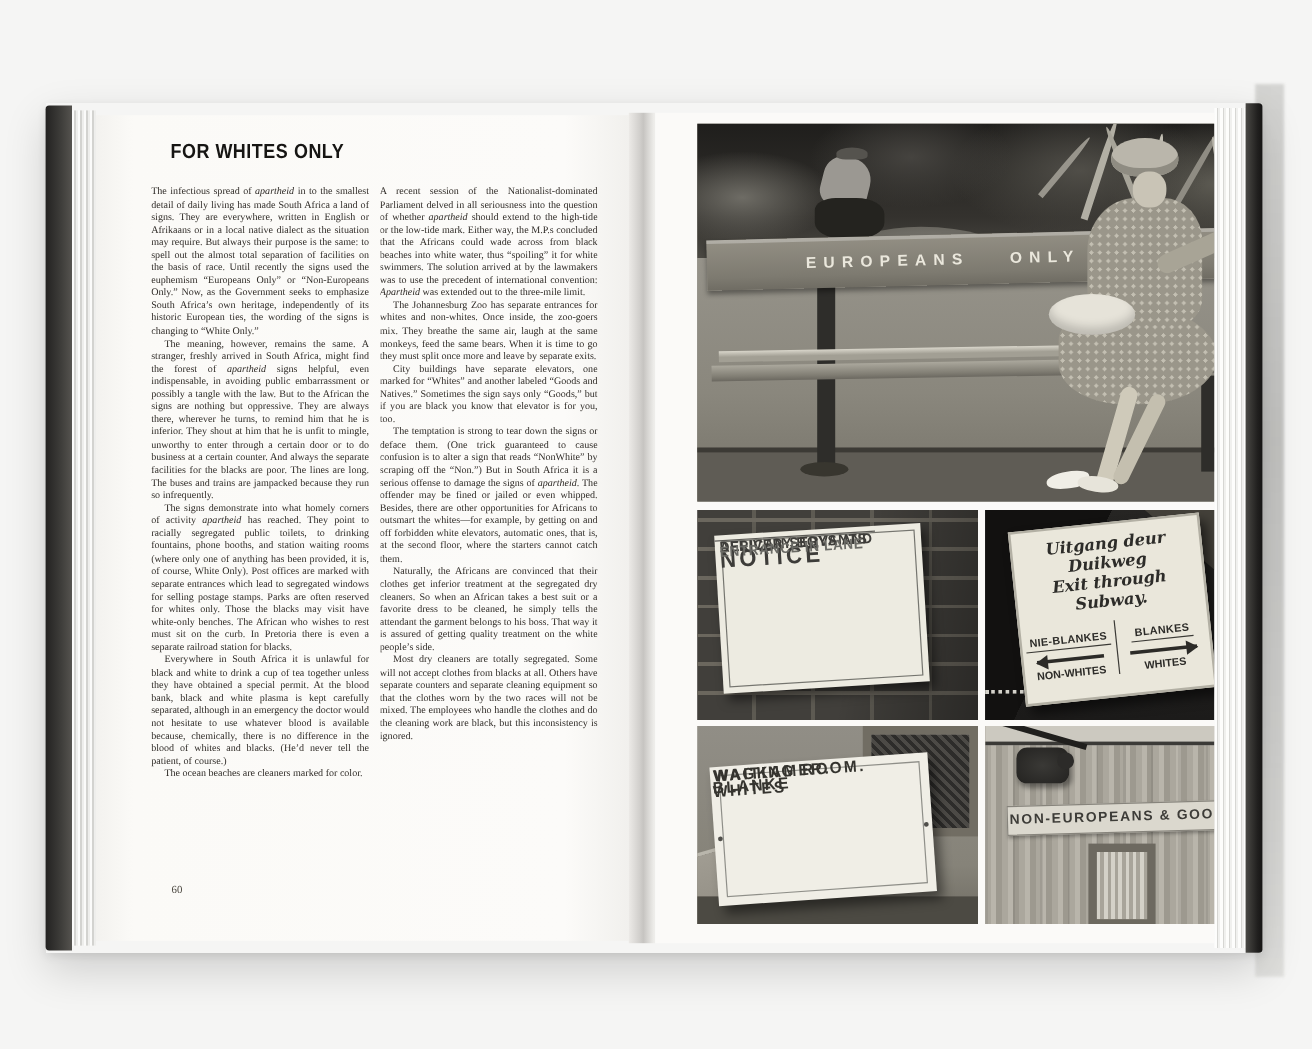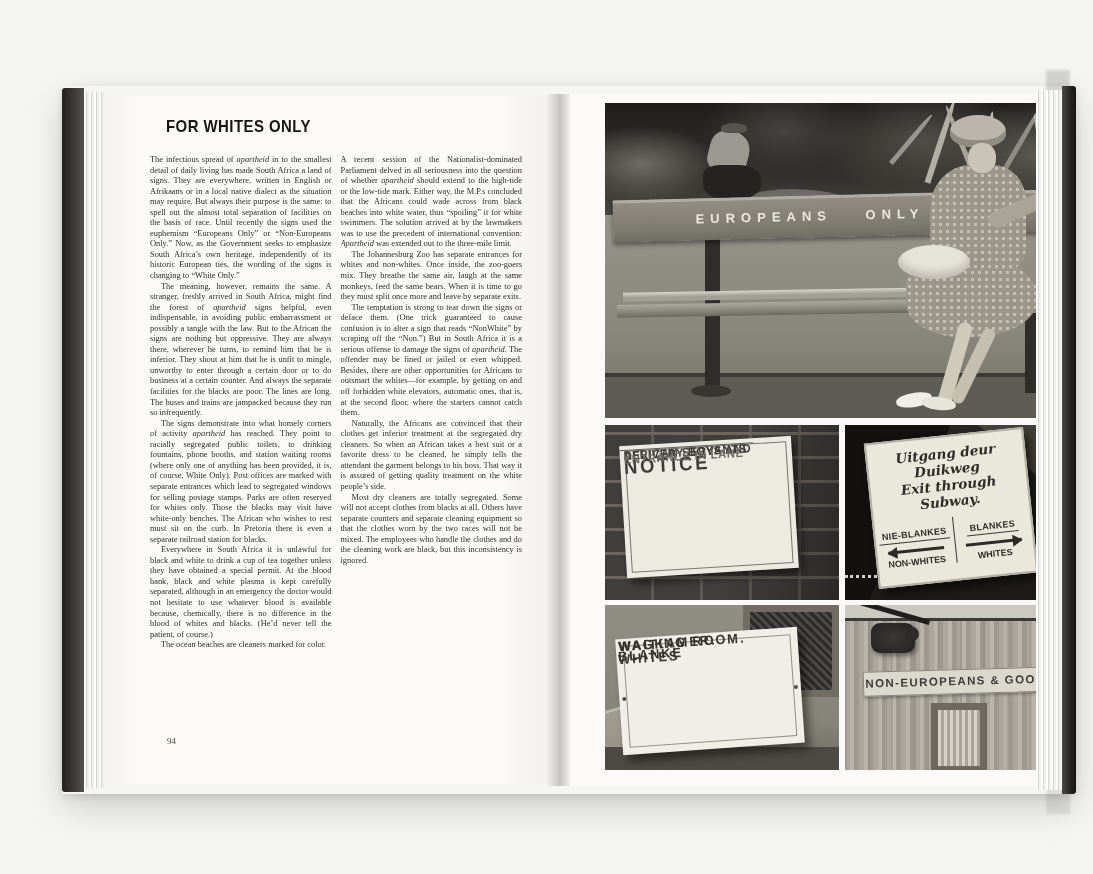--- a/index.html
+++ b/index.html
@@ -6,21 +6,21 @@
   body{
     width:1093px;height:874px;position:relative;overflow:hidden;
     background:#f5f5f4;
     font-family:"Liberation Serif", serif;
   }
   
   .bg-strip{position:absolute;left:1046px;top:70px;width:24px;height:744px;
     background:linear-gradient(to bottom,#c6c6c3,#aeaeab 40%,#c2c2bf 75%,#d7d7d4);
     filter:blur(1.5px);opacity:.7;}
   .book{position:absolute;left:38px;top:86px;width:1014px;height:708px;
-    box-shadow:0 14px 34px rgba(0,0,0,.16), 0 3px 8px rgba(0,0,0,.10);margin-left:24px;}
+    box-shadow:0 14px 34px rgba(0,0,0,.16), 0 3px 8px rgba(0,0,0,.10);}
   .cover-left{position:absolute;left:0;top:2px;width:22px;height:704px;
     background:linear-gradient(to right,#232221,#3f3e3b 60%,#55534f);border-radius:3px 0 0 3px;}
   .deckle-left{position:absolute;left:22px;top:6px;width:20px;height:696px;
     background:repeating-linear-gradient(to right,#fbfbfa 0 2px,#d3d3d0 2px 3px,#eeeeec 3px 5px);}
   .page-left{position:absolute;left:42px;top:10px;width:444px;height:688px;overflow:hidden;
     background:linear-gradient(to right,#f3f2ef,#fbfaf7 7%,#fcfbf9 88%,#f1f0ed);}
   .gutter{position:absolute;left:486px;top:8px;width:22px;height:692px;
     background:linear-gradient(to right,#eceae7,#d2d0cd 40%,#c6c4c1 55%,#eeedea 95%);}
   .page-right{position:absolute;left:508px;top:8px;width:466px;height:692px;background:#fbfaf8;overflow:hidden;}
   .deckle-right{position:absolute;left:974px;top:4px;width:26px;height:700px;
@@ -195,26 +195,27 @@
       <div class="col">
         <p class="para">The infectious spread of <i>apartheid</i> in to the smallest detail of daily living has made South Africa a land of signs. They are everywhere, written in English or Afrikaans or in a local native dialect as the situation may require. But always their purpose is the same: to spell out the almost total separation of facilities on the basis of race. Until recently the signs used the euphemism “Europeans Only” or “Non-Europeans Only.” Now, as the Government seeks to emphasize South Africa’s own heritage, independently of its historic European ties, the wording of the signs is changing to “White Only.”</p>
         <p class="para indent">The meaning, however, remains the same. A stranger, freshly arrived in South Africa, might find the forest of <i>apartheid</i> signs helpful, even indispensable, in avoiding public embarrassment or possibly a tangle with the law. But to the African the signs are nothing but oppressive. They are always there, wherever he turns, to remind him that he is inferior. They shout at him that he is unfit to mingle, unworthy to enter through a certain door or to do business at a certain counter. And always the separate facilities for the blacks are poor. The lines are long. The buses and trains are jampacked because they run so infrequently.</p>
         <p class="para indent">The signs demonstrate into what homely corners of activity <i>apartheid</i> has reached. They point to racially segregated public toilets, to drinking fountains, phone booths, and station waiting rooms (where only one of anything has been provided, it is, of course, White Only). Post offices are marked with separate entrances which lead to segregated windows for selling postage stamps. Parks are often reserved for whites only. Those the blacks may visit have white-only benches. The African who wishes to rest must sit on the curb. In Pretoria there is even a separate railroad station for blacks.</p>
         <p class="para indent">Everywhere in South Africa it is unlawful for black and white to drink a cup of tea together unless they have obtained a special permit. At the blood bank, black and white plasma is kept carefully separated, although in an emergency the doctor would not hesitate to use whatever blood is available because, chemically, there is no difference in the blood of whites and blacks. (He’d never tell the patient, of course.)</p>
         <p class="para indent">The ocean beaches are cleaners marked for color.</p>
       </div>
       <div class="col">
         <p class="para">A recent session of the Nationalist-dominated Parliament delved in all seriousness into the question of whether <i>apartheid</i> should extend to the high-tide or the low-tide mark. Either way, the M.P.s concluded that the Africans could wade across from black beaches into white water, thus “spoiling” it for white swimmers. The solution arrived at by the lawmakers was to use the precedent of international convention: <i>Apartheid</i> was extended out to the three-mile limit.</p>
         <p class="para indent">The Johannesburg Zoo has separate entrances for whites and non-whites. Once inside, the zoo-goers mix. They breathe the same air, laugh at the same monkeys, feed the same bears. When it is time to go they must split once more and leave by separate exits.</p>
+        <p class="para indent">City buildings have separate elevators, one marked for “Whites” and another labeled “Goods and Natives.” Sometimes the sign says only “Goods,” but if you are black you know that elevator is for you, too.</p>
         <p class="para indent">The temptation is strong to tear down the signs or deface them. (One trick guaranteed to cause confusion is to alter a sign that reads “NonWhite” by scraping off the “Non.”) But in South Africa it is a serious offense to damage the signs of <i>apartheid</i>. The offender may be fined or jailed or even whipped. Besides, there are other opportunities for Africans to outsmart the whites—for example, by getting on and off forbidden white elevators, automatic ones, that is, at the second floor, where the starters cannot catch them.</p>
         <p class="para indent">Naturally, the Africans are convinced that their clothes get inferior treatment at the segregated dry cleaners. So when an African takes a best suit or a favorite dress to be cleaned, he simply tells the attendant the garment belongs to his boss. That way it is assured of getting quality treatment on the white people’s side.</p>
         <p class="para indent">Most dry cleaners are totally segregated. Some will not accept clothes from blacks at all. Others have separate counters and separate cleaning equipment so that the clothes worn by the two races will not be mixed. The employees who handle the clothes and do the cleaning work are black, but this inconsistency is ignored.</p>
       </div>
     </div>
-    <div class="pagenum">94</div>
+    <div class="pagenum">60</div>
   </div>
 
   <div class="gutter"></div>
 
   <div class="page-right">
     <div class="photo-grid">
 
       <div class="ph ph1">
         <div class="p1-foliage"></div>
         <div class="p1-rocks"></div>

